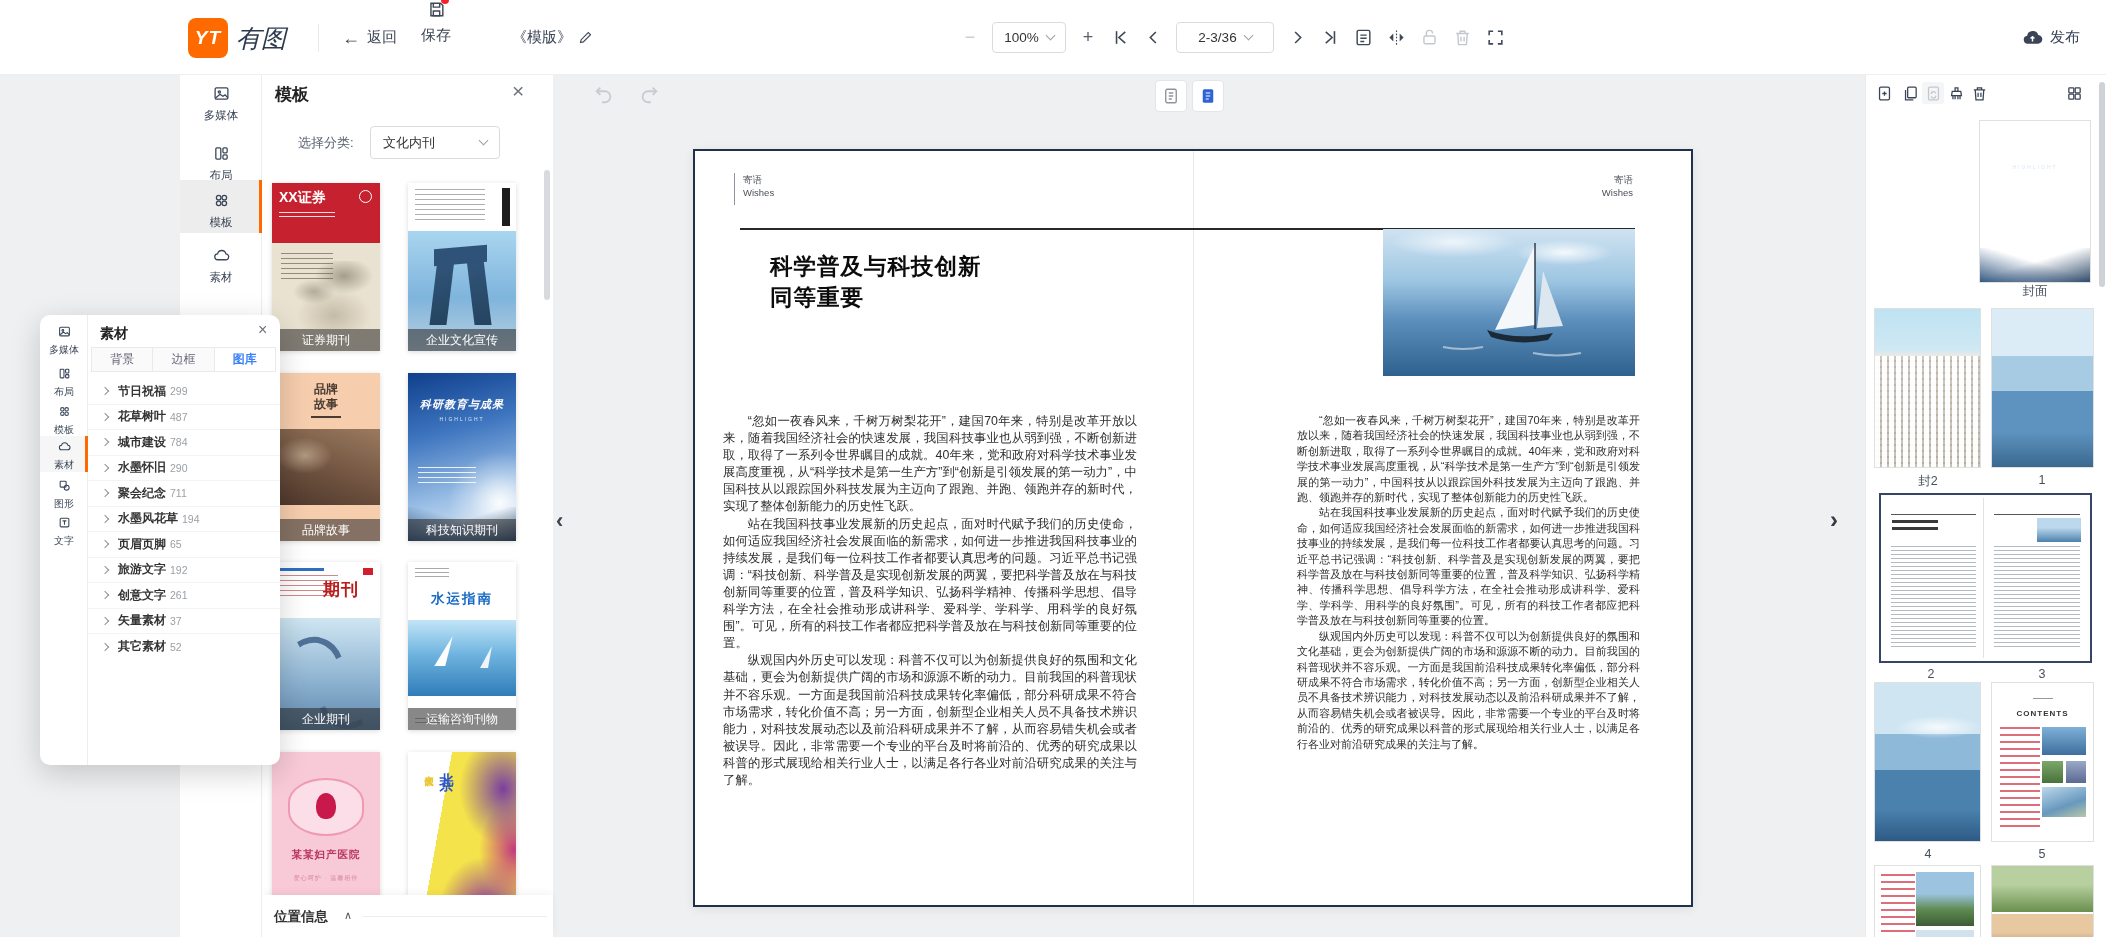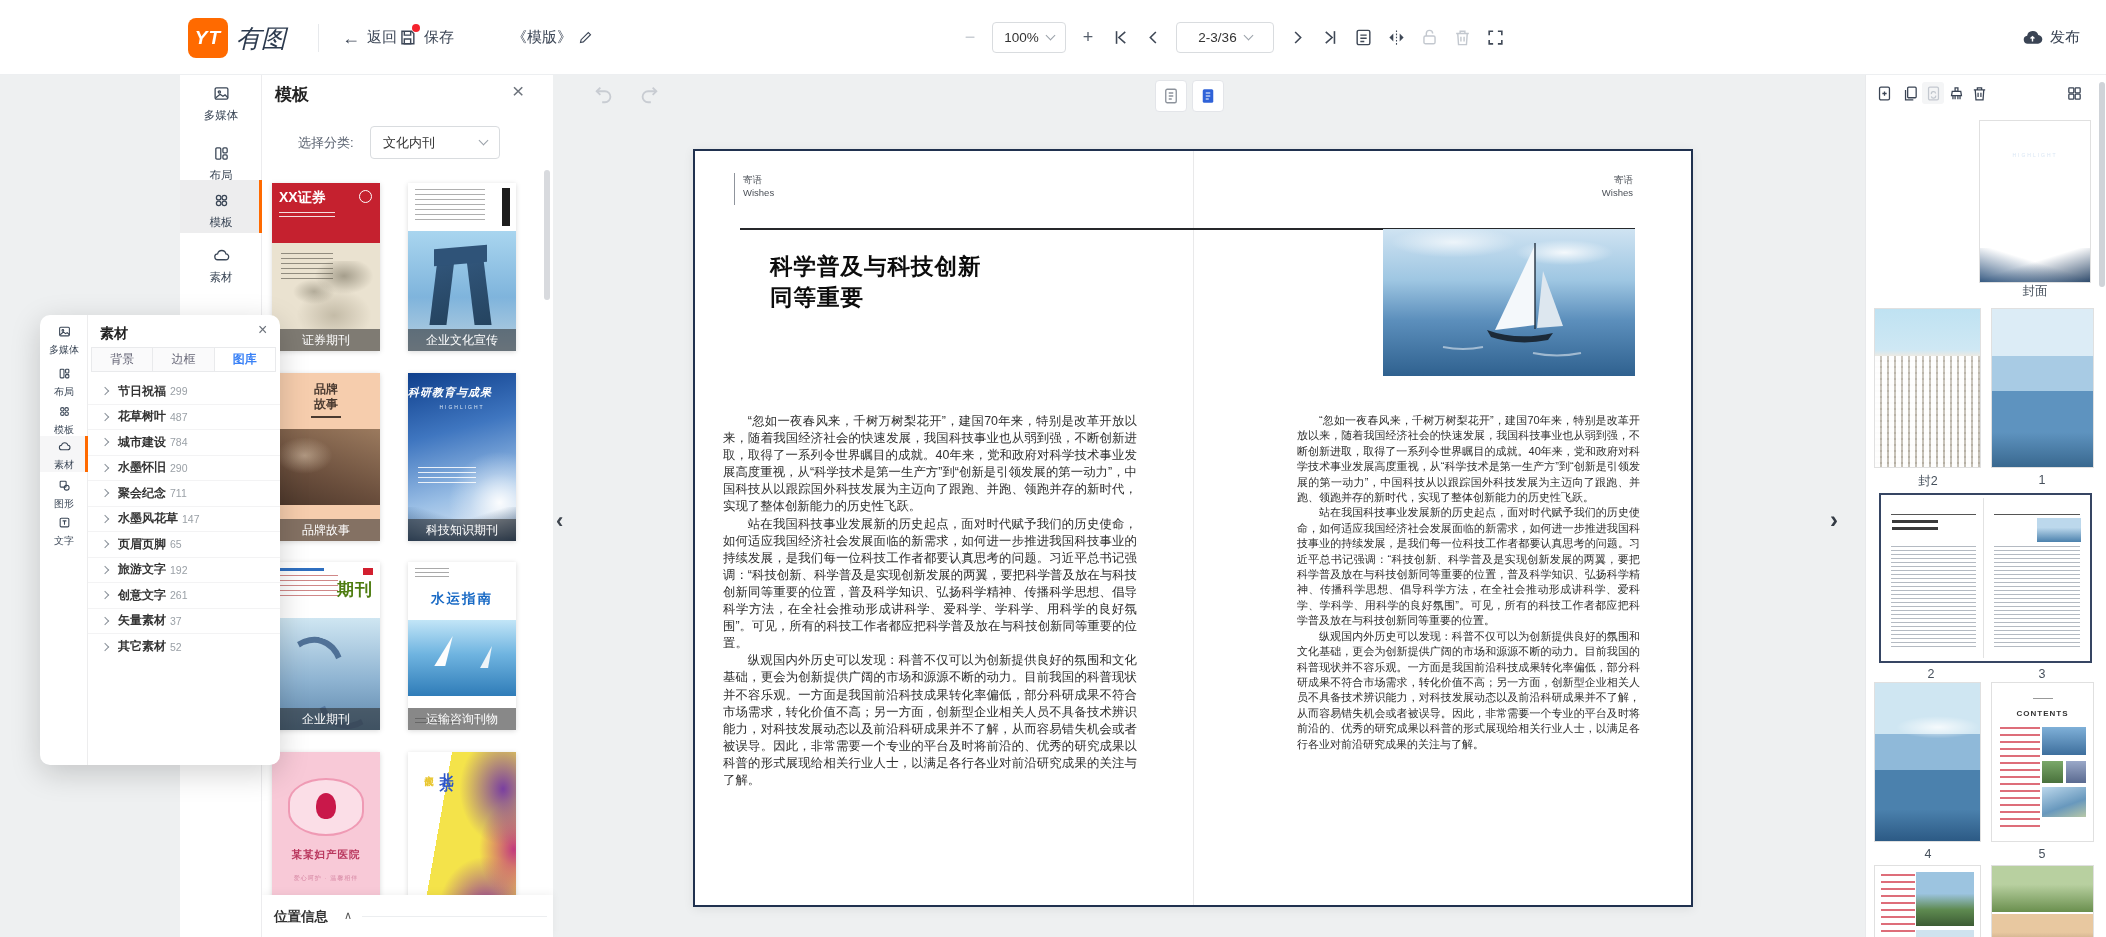--- a/index.html
+++ b/index.html
@@ -8,21 +8,21 @@
   #app { position:relative; width:2106px; height:937px; background:#eef0f1; overflow:hidden; }
 
   
   .toolbar { position:absolute; left:0; top:0; width:2106px; height:75px; background:#fff; border-bottom:1px solid #edeff1; z-index:30; }
   .logo { position:absolute; left:188px; top:18px; width:40px; height:40px; background:#ff6a00; border-radius:8px; color:#fff; font-weight:bold; font-style:italic; font-size:19px; text-align:center; line-height:40px; letter-spacing:1px; }
   .brand { position:absolute; left:236px; top:22px; font-family:"DejaVu Serif", serif; font-style:italic; font-size:25px; color:#2c3a4e; }
   .tb-sep { position:absolute; left:318px; top:24px; width:1px; height:28px; background:#e7e9ec; }
   .tb-btn { position:absolute; top:0; height:75px; display:flex; align-items:center; gap:7px; font-size:15px; color:#3d4757; cursor:pointer; }
   .tb-back { left:342px; }
   .tb-back .arr { font-size:18px; line-height:1; }
-  .tb-save { left:398px; }
+  .tb-save { left:421px;flex-direction:column; }
   .saveicon { position:relative; width:19px; height:19px; }
   .reddot { position:absolute; right:-3px; top:-4px; width:8px; height:8px; border-radius:50%; background:#f5222d; }
   .tb-title { left:512px; gap:6px; }
   .ctr { position:absolute; left:961px; top:22px; height:31px; display:flex; align-items:center; gap:13px; }
   .glyphbtn { font-size:18px; color:#565f6c; cursor:pointer; width:18px; text-align:center; }
   .selbox { height:31px; border:1px solid #d9dcdf; border-radius:4px; display:flex; align-items:center; justify-content:center; gap:8px; font-size:13.5px; color:#333; background:#fff; cursor:pointer; }
   .zoombox { width:74px; }
   .pagebox { width:98px; }
   .caret { width:7px; height:7px; border-right:1.5px solid #9aa1a9; border-bottom:1.5px solid #9aa1a9; transform:rotate(45deg); margin-top:-4px; }
   .icbtn { width:20px; height:20px; cursor:pointer; display:flex; align-items:center; justify-content:center; }
@@ -72,30 +72,30 @@
   .cv2 .b1,.cv2 .b2 { position:absolute; width:17px; height:74px; background:linear-gradient(160deg,#33587e,#24435f); top:20px; }
   .cv2 .b1 { left:26px; transform:skewX(-7deg); }
   .cv2 .b2 { left:62px; transform:skewX(7deg); }
   .cv2 .b3 { position:absolute; left:26px; top:16px; width:53px; height:17px; background:#2f5378; transform:skewY(-5deg); }
   .cv3 { background:#f6cdad; }
   .cv3 .t { padding-top:9px; text-align:center; font-weight:bold; font-size:12px; line-height:15px; color:#4a3a30; }
   .cv3 .u { width:30px; height:2px; background:#4a3a30; margin:4px auto 0; }
   .cv3 .photo { position:absolute; left:0; right:0; top:56px; height:76px;
     background:radial-gradient(40px 26px at 30% 35%,rgba(235,215,190,.5),transparent 70%),linear-gradient(200deg,#9b7a5e,#6b4f3d 60%,#4b362a); }
   .cv4 { background:linear-gradient(165deg,#0f3f8c 0%,#3f76c0 35%,#9cc0e6 70%,#e8eff7 100%); }
-  .cv4 .t { color:#fff; font-style:italic; font-weight:bold; font-size:11px; text-align:left; padding-top:12px; letter-spacing:1px; }
+  .cv4 .t { color:#fff; font-style:italic; font-weight:bold; font-size:11px; text-align:center; padding-top:24px; letter-spacing:1px; }
   .cv4 .sub { color:#d9e6f4; font-size:5px; text-align:center; letter-spacing:2px; margin-top:4px; }
   .cv4 .lines { position:absolute; left:10px; top:56%; width:58px; height:20px; background:repeating-linear-gradient(180deg,rgba(255,255,255,.85) 0 1px,transparent 1px 5px); }
   .cv4 .glare { position:absolute; right:-18px; bottom:4px; width:86px; height:86px; background:radial-gradient(circle at 60% 60%,rgba(255,255,255,.95),rgba(255,255,255,.3) 40%,transparent 70%); }
   .cv4 .mtn { position:absolute; bottom:0; left:0; right:0; height:34px;
     background:linear-gradient(to top right,rgba(35,74,118,.9) 0%,transparent 55%),linear-gradient(to top left,rgba(26,56,92,.9) 0%,transparent 55%); }
   .cv5 { background:#fff; }
   .cv5 .l1 { position:absolute; left:6px; top:6px; width:46px; height:3px; background:#2f6fc0; }
   .cv5 .l2 { position:absolute; left:6px; top:13px; width:60px; height:22px; background:repeating-linear-gradient(180deg,#c46a6a 0 1px,transparent 1px 5px); opacity:.8; }
-  .cv5 .qk { position:absolute; top:8px; right:7px; color:#4d7c0f; font-weight:bold; font-size:17px; letter-spacing:1px; }
+  .cv5 .qk { position:absolute; top:8px; right:21px; color:#b91c1c; font-weight:bold; font-size:17px; letter-spacing:1px; }
   .cv5 .rb { position:absolute; top:6px; right:7px; width:10px; height:7px; background:#d21f2f; }
   .cv5 .photo { position:absolute; left:0; right:0; top:56px; bottom:0; background:linear-gradient(180deg,#cfe6f2,#8fb4d2 55%,#5e87ab); }
   .cv5 .c1,.cv5 .c2 { position:absolute; border:6px solid rgba(62,96,138,.85); border-radius:50%; }
   .cv5 .c1 { width:70px; height:90px; left:2px; top:18px; transform:rotate(18deg); border-color:rgba(62,96,138,.85) transparent transparent transparent; }
   .cv5 .c2 { width:70px; height:90px; right:-8px; top:22px; transform:rotate(-160deg); border-color:rgba(82,116,158,.85) transparent transparent transparent; }
   .cv6 { background:#fff; }
   .cv6 .tl { position:absolute; left:7px; top:6px; width:34px; height:10px; background:repeating-linear-gradient(180deg,#a9a9a9 0 1px,transparent 1px 4px); }
   .cv6 .t { position:absolute; top:28px; width:100%; text-align:center; color:#1668c4; font-weight:bold; font-size:13.5px; letter-spacing:2px; }
   .cv6 .photo { position:absolute; left:0; right:0; top:58px; height:76px; background:linear-gradient(180deg,#c2e5f7 0%,#6fb4e0 45%,#2f7cb8 100%); }
   .cv6 .s1,.cv6 .s2 { position:absolute; width:0; height:0; }
@@ -676,21 +676,21 @@
           <span class="a-count">290</span>
         </div>
       <div class="a-row">
           <span class="a-chev"></span>
           <span class="a-name">聚会纪念</span>
           <span class="a-count">711</span>
         </div>
       <div class="a-row">
           <span class="a-chev"></span>
           <span class="a-name">水墨风花草</span>
-          <span class="a-count">147</span>
+          <span class="a-count">194</span>
         </div>
       <div class="a-row">
           <span class="a-chev"></span>
           <span class="a-name">页眉页脚</span>
           <span class="a-count">65</span>
         </div>
       <div class="a-row">
           <span class="a-chev"></span>
           <span class="a-name">旅游文字</span>
           <span class="a-count">192</span>

